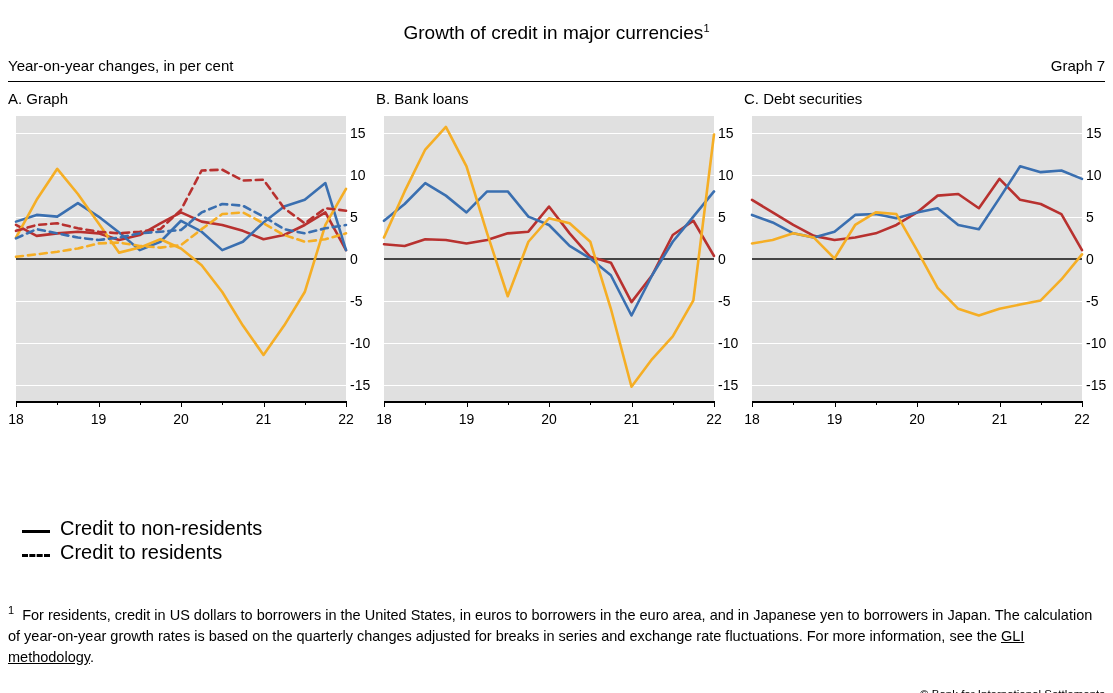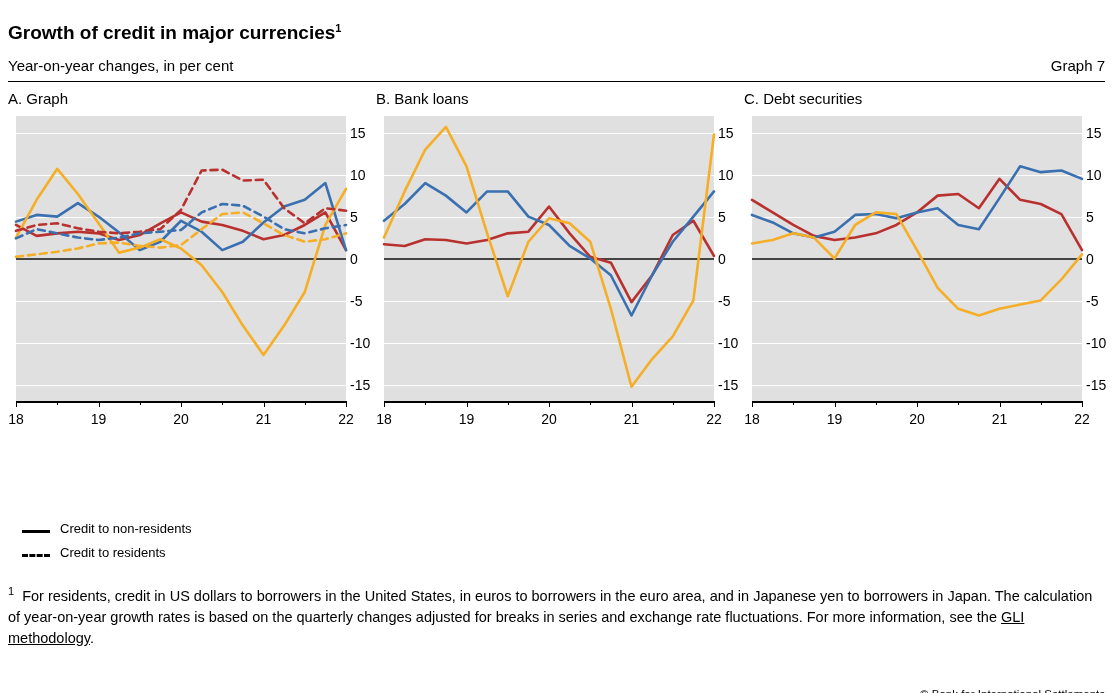--- a/index.html
+++ b/index.html
@@ -17,22 +17,23 @@
   .page {
     position: relative;
     width: 1113px;
     height: 693px;
     box-sizing: border-box;
     padding: 0 8px;
   }
   .title {
     font-size: 19px;
     margin: 16px 0 0 0;
-    font-weight: bold;
+    font-weight: normal;
     line-height: 24px;
+    text-align: center;
   }
   .title sup {
     font-size: 11px;
     vertical-align: super;
   }
   .subhead-row {
     display: flex;
     justify-content: space-between;
     align-items: baseline;
     margin-top: 12px;
@@ -124,21 +125,21 @@
     left: 8px;
     top: 0;
     width: 330px;
     height: 285px;
     overflow: visible;
   }
   .legend-left {
     position: absolute;
     left: 22px;
     top: 500px;
-    font-size: 13px;
+    font-size: 20px;
   }
   .legend-left .lrow {
     display: flex;
     align-items: center;
     height: 24px;
   }
   .legend-left .lsample {
     width: 28px;
     height: 14px;
     margin-right: 10px;
@@ -167,21 +168,21 @@
     margin-right: 20px;
   }
   .legend-center .swatch {
     width: 26px;
     height: 4px;
     margin-right: 8px;
   }
   .footnote {
     position: absolute;
     left: 8px;
-    top: 565px;
+    top: 584px;
     width: 1097px;
     font-size: 14.5px;
     line-height: 21px;
   }
   .footnote sup {
     font-size: 11px;
     vertical-align: super;
   }
   .footnote a {
     color: #000;

